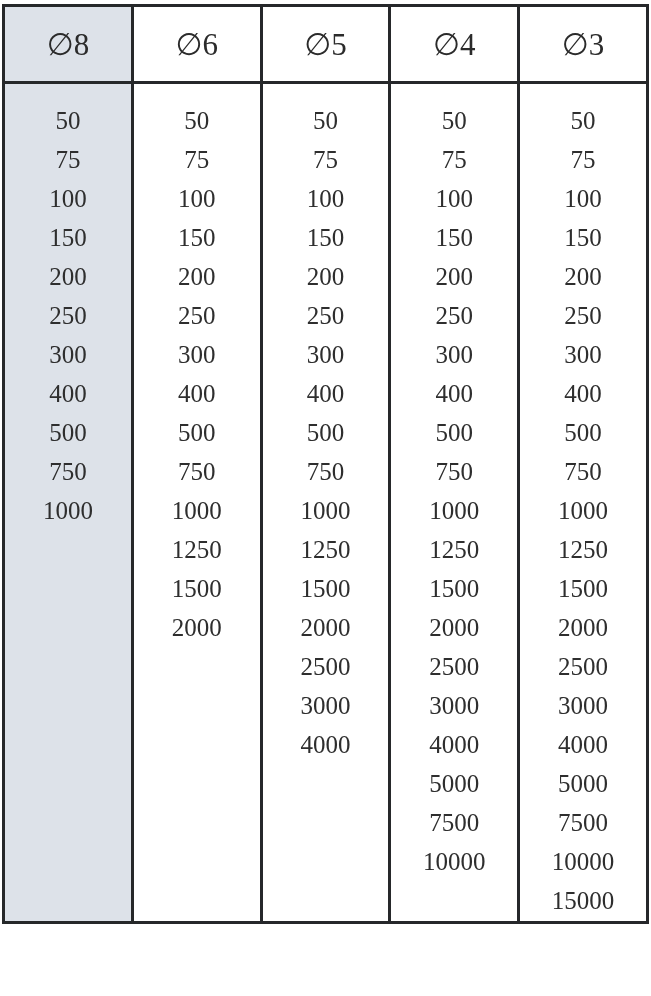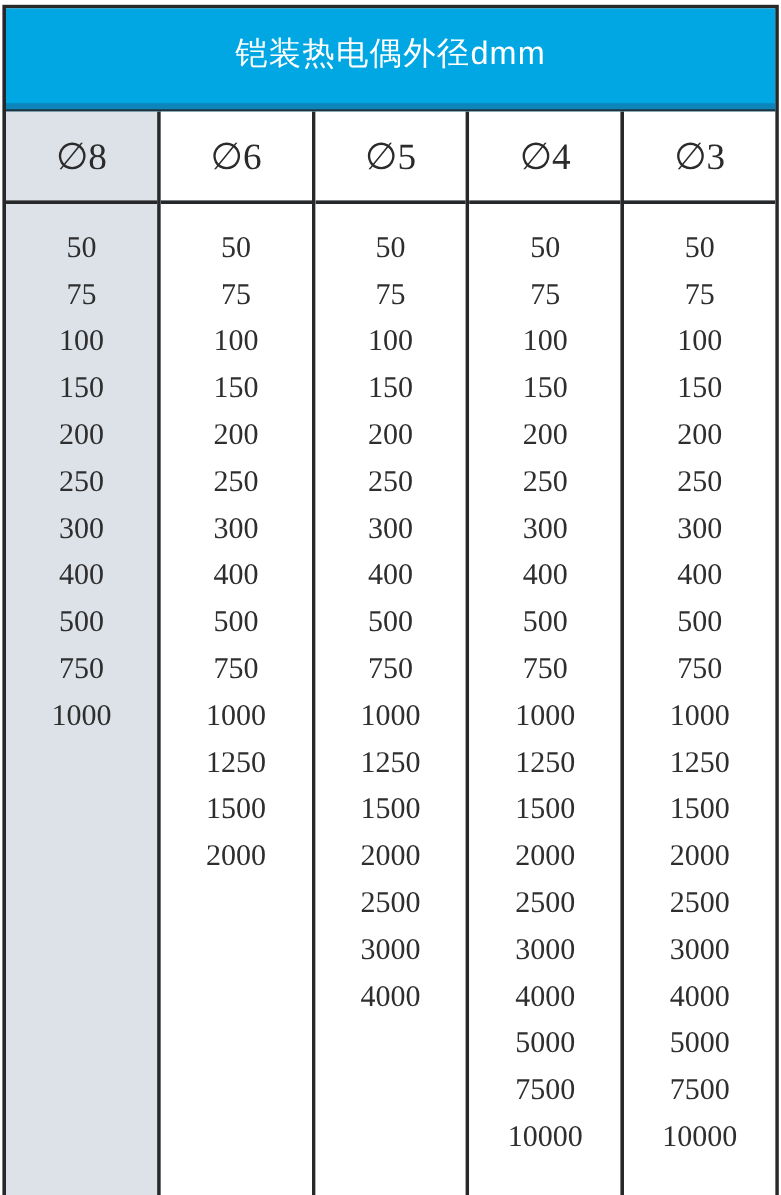--- a/index.html
+++ b/index.html
@@ -75,23 +75,20 @@
     font-size: 25px;
     color: #2e2e2e;
   }
 </style>
 </head>
 <body>
 
 <div class="page">
   <div class="spec-table">
 
-    <div class="title-band">
-      <span>铠装热电偶外径dmm</span>
-    </div>
 
     <div class="grid">
 
       <div class="col shaded">
         <div class="colhead">∅8</div>
         <div class="colbody">
             <div class="cell">50</div>
             <div class="cell">75</div>
             <div class="cell">100</div>
             <div class="cell">150</div>
@@ -190,18 +187,19 @@
             <div class="cell">1000</div>
             <div class="cell">1250</div>
             <div class="cell">1500</div>
             <div class="cell">2000</div>
             <div class="cell">2500</div>
             <div class="cell">3000</div>
             <div class="cell">4000</div>
             <div class="cell">5000</div>
             <div class="cell">7500</div>
             <div class="cell">10000</div>
+            <div class="cell">15000</div>
           </div>
       </div>
 
     </div>
   </div>
 </div>
 
 </body></html>

